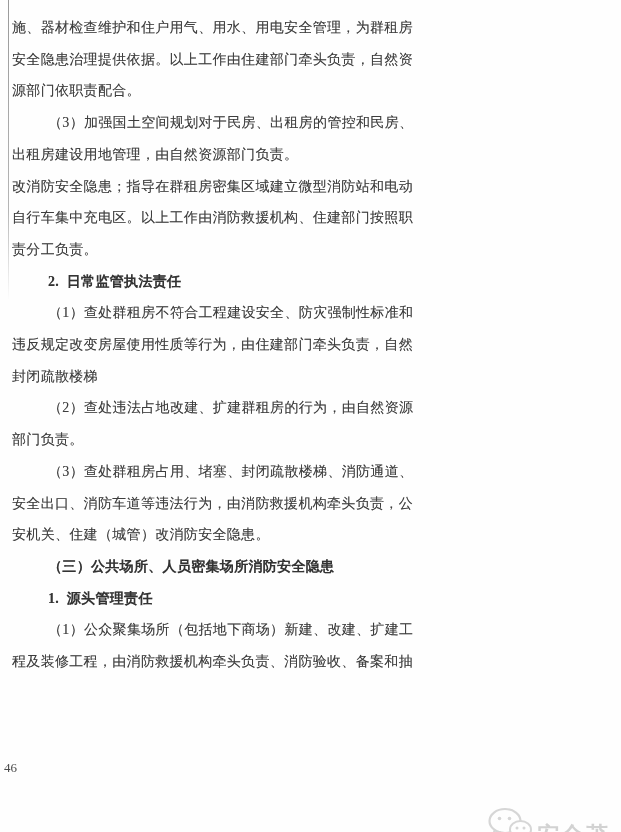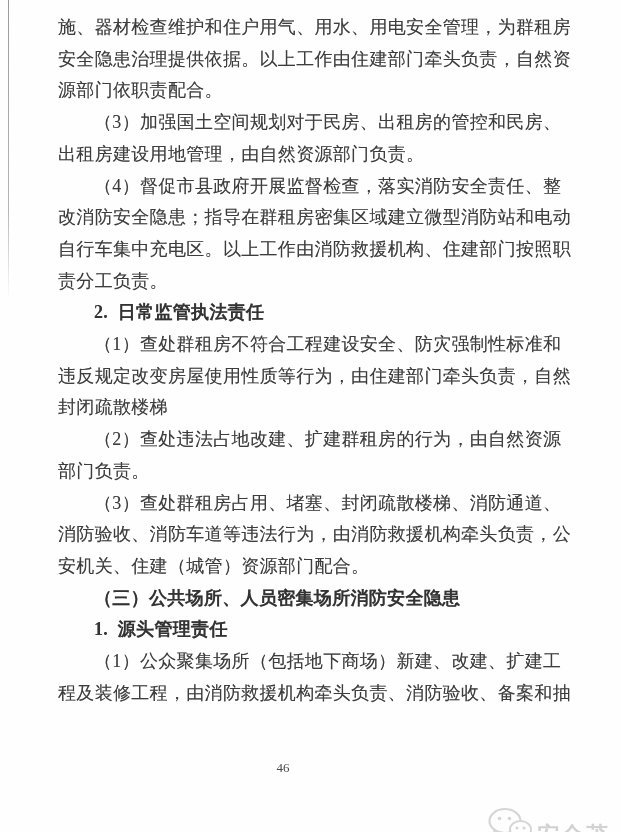--- a/index.html
+++ b/index.html
@@ -29,40 +29,39 @@
     background: linear-gradient(to bottom, #9a9a9a 0%, #b5b5b5 70%, rgba(200,200,200,0) 100%);
   }
   .doc {
     position: absolute;
     left: 12px;
     top: 12px;
     width: 502px;
   }
   .line {
     line-height: 31.7px;
-    font-size: 18px;
+    font-size: 14px;
     letter-spacing: 0.32px;
     color: #3d3d3d;
     white-space: pre;
     text-shadow: 0 0 0.6px rgba(70,70,70,0.45);
-    margin-left: 46px;
   }
   .line.indent {
     padding-left: 36px;
   }
   .line.bold {
     font-weight: bold;
     color: #333333;
   }
   .page-number {
     position: absolute;
-    left: 12px;
+    left: 4px;
     top: 760px;
     width: 542px;
-    text-align: center;
+    text-align: left;
     font-size: 13px;
     color: #4a4a4a;
     font-family: "Liberation Serif", "DejaVu Serif", serif;
   }
   .brand-watermark {
     position: absolute;
     right: 12px;
     top: 796px;
     display: flex;
     align-items: center;
@@ -87,33 +86,32 @@
 <div class="page">
 
   <div class="scan-artifact"></div>
 
   <div class="doc">
     <div class="line">施、器材检查维护和住户用气、用水、用电安全管理，为群租房</div>
     <div class="line">安全隐患治理提供依据。以上工作由住建部门牵头负责，自然资</div>
     <div class="line">源部门依职责配合。</div>
     <div class="line indent">（3）加强国土空间规划对于民房、出租房的管控和民房、</div>
     <div class="line">出租房建设用地管理，由自然资源部门负责。</div>
-    <div class="line indent">（4）督促市县政府开展监督检查，落实消防安全责任、整</div>
     <div class="line">改消防安全隐患；指导在群租房密集区域建立微型消防站和电动</div>
     <div class="line">自行车集中充电区。以上工作由消防救援机构、住建部门按照职</div>
     <div class="line">责分工负责。</div>
     <div class="line indent bold">2.  日常监管执法责任</div>
     <div class="line indent">（1）查处群租房不符合工程建设安全、防灾强制性标准和</div>
     <div class="line">违反规定改变房屋使用性质等行为，由住建部门牵头负责，自然</div>
     <div class="line">封闭疏散楼梯</div>
     <div class="line indent">（2）查处违法占地改建、扩建群租房的行为，由自然资源</div>
     <div class="line">部门负责。</div>
     <div class="line indent">（3）查处群租房占用、堵塞、封闭疏散楼梯、消防通道、</div>
-    <div class="line">消防验收、消防车道等违法行为，由消防救援机构牵头负责，公</div>
-    <div class="line">安机关、住建（城管）资源部门配合。</div>
+    <div class="line">安全出口、消防车道等违法行为，由消防救援机构牵头负责，公</div>
+    <div class="line">安机关、住建（城管）改消防安全隐患。</div>
     <div class="line indent bold">（三）公共场所、人员密集场所消防安全隐患</div>
     <div class="line indent bold">1.  源头管理责任</div>
     <div class="line indent">（1）公众聚集场所（包括地下商场）新建、改建、扩建工</div>
     <div class="line">程及装修工程，由消防救援机构牵头负责、消防验收、备案和抽</div>
   </div>
 
   <div class="page-number">46</div>
 
   <div class="brand-watermark">
     <span class="icon">

